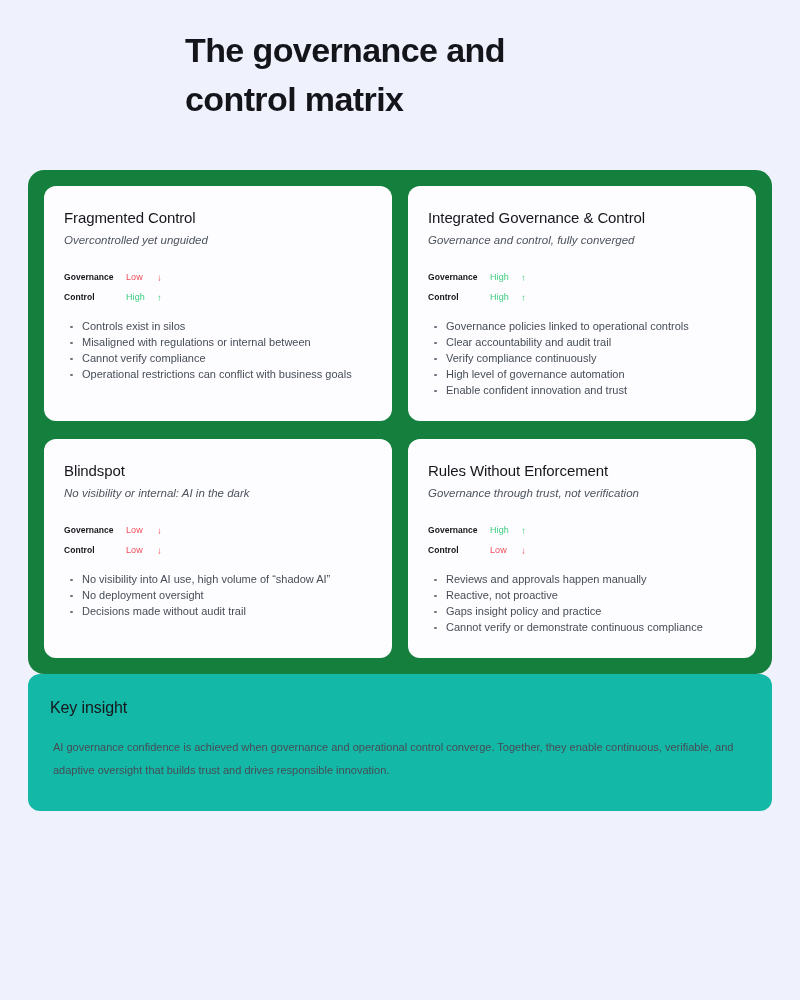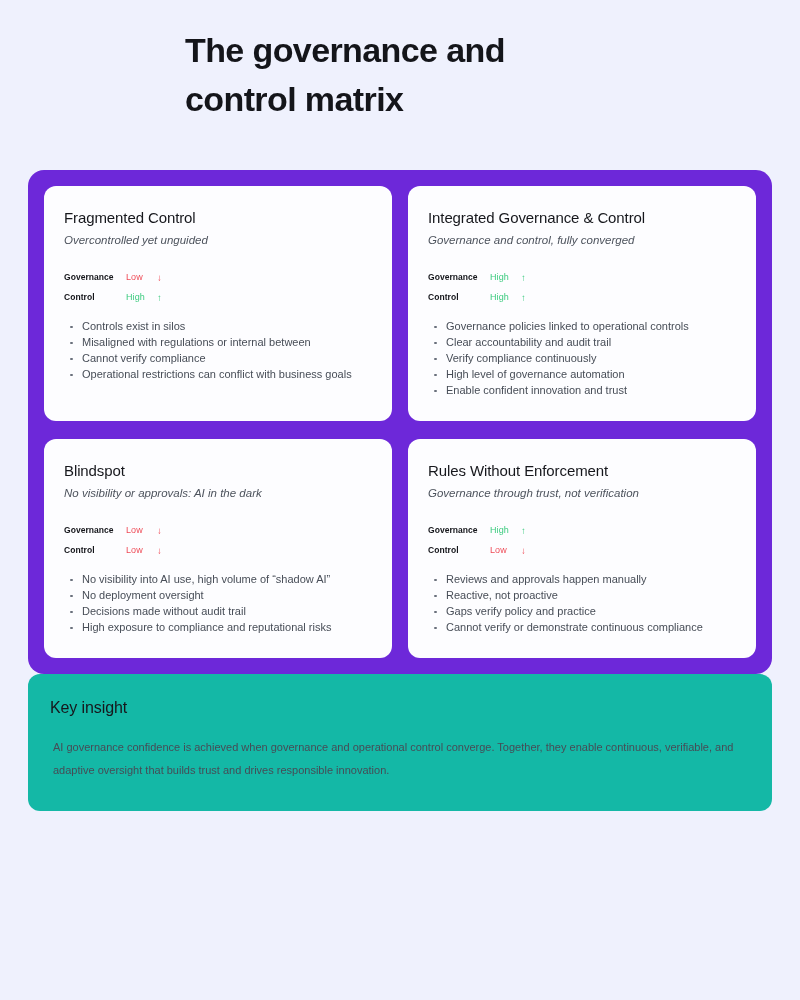--- a/index.html
+++ b/index.html
@@ -37,21 +37,21 @@
     color: #14151a;
   }
 
   
   .matrix-panel {
     position: absolute;
     left: 28px;
     top: 170px;
     width: 744px;
     box-sizing: border-box;
-    background: #6d28d9;
+    background: #15803d;
     border-radius: 16px;
     padding: 16px;
   }
   .matrix-grid {
     display: grid;
     grid-template-columns: 1fr 1fr;
     gap: 18px 16px;
   }
 
   
@@ -213,59 +213,58 @@
           <ul class="bullets">
             <li>Governance policies linked to operational controls</li>
             <li>Clear accountability and audit trail</li>
             <li>Verify compliance continuously</li>
             <li>High level of governance automation</li>
             <li>Enable confident innovation and trust</li>
           </ul>
         </div>
         <div class="card">
           <h3 class="card-title">Blindspot</h3>
-          <div class="card-subtitle">No visibility or approvals: AI in the dark</div>
+          <div class="card-subtitle">No visibility or internal: AI in the dark</div>
           <div class="metrics">
             <div class="metric-row">
               <span class="metric-label">Governance</span>
               <span class="metric-value lvl-low">Low</span>
               <span class="metric-arrow lvl-low">↓</span>
             </div>
             <div class="metric-row">
               <span class="metric-label">Control</span>
               <span class="metric-value lvl-low">Low</span>
               <span class="metric-arrow lvl-low">↓</span>
             </div>
           </div>
           <ul class="bullets">
             <li>No visibility into AI use, high volume of “shadow AI”</li>
             <li>No deployment oversight</li>
             <li>Decisions made without audit trail</li>
-            <li>High exposure to compliance and reputational risks</li>
           </ul>
         </div>
         <div class="card">
           <h3 class="card-title">Rules Without Enforcement</h3>
           <div class="card-subtitle">Governance through trust, not verification</div>
           <div class="metrics">
             <div class="metric-row">
               <span class="metric-label">Governance</span>
               <span class="metric-value lvl-high">High</span>
               <span class="metric-arrow lvl-high">↑</span>
             </div>
             <div class="metric-row">
               <span class="metric-label">Control</span>
               <span class="metric-value lvl-low">Low</span>
               <span class="metric-arrow lvl-low">↓</span>
             </div>
           </div>
           <ul class="bullets">
             <li>Reviews and approvals happen manually</li>
             <li>Reactive, not proactive</li>
-            <li>Gaps verify policy and practice</li>
+            <li>Gaps insight policy and practice</li>
             <li>Cannot verify or demonstrate continuous compliance</li>
           </ul>
         </div>
       </div>
   </div>
 
   <div class="insight">
     <h2 class="insight-title">Key insight</h2>
     <p class="insight-body">AI governance confidence is achieved when governance and operational control converge. Together, they enable continuous, verifiable, and adaptive oversight that builds trust and drives responsible innovation.</p>
   </div>

